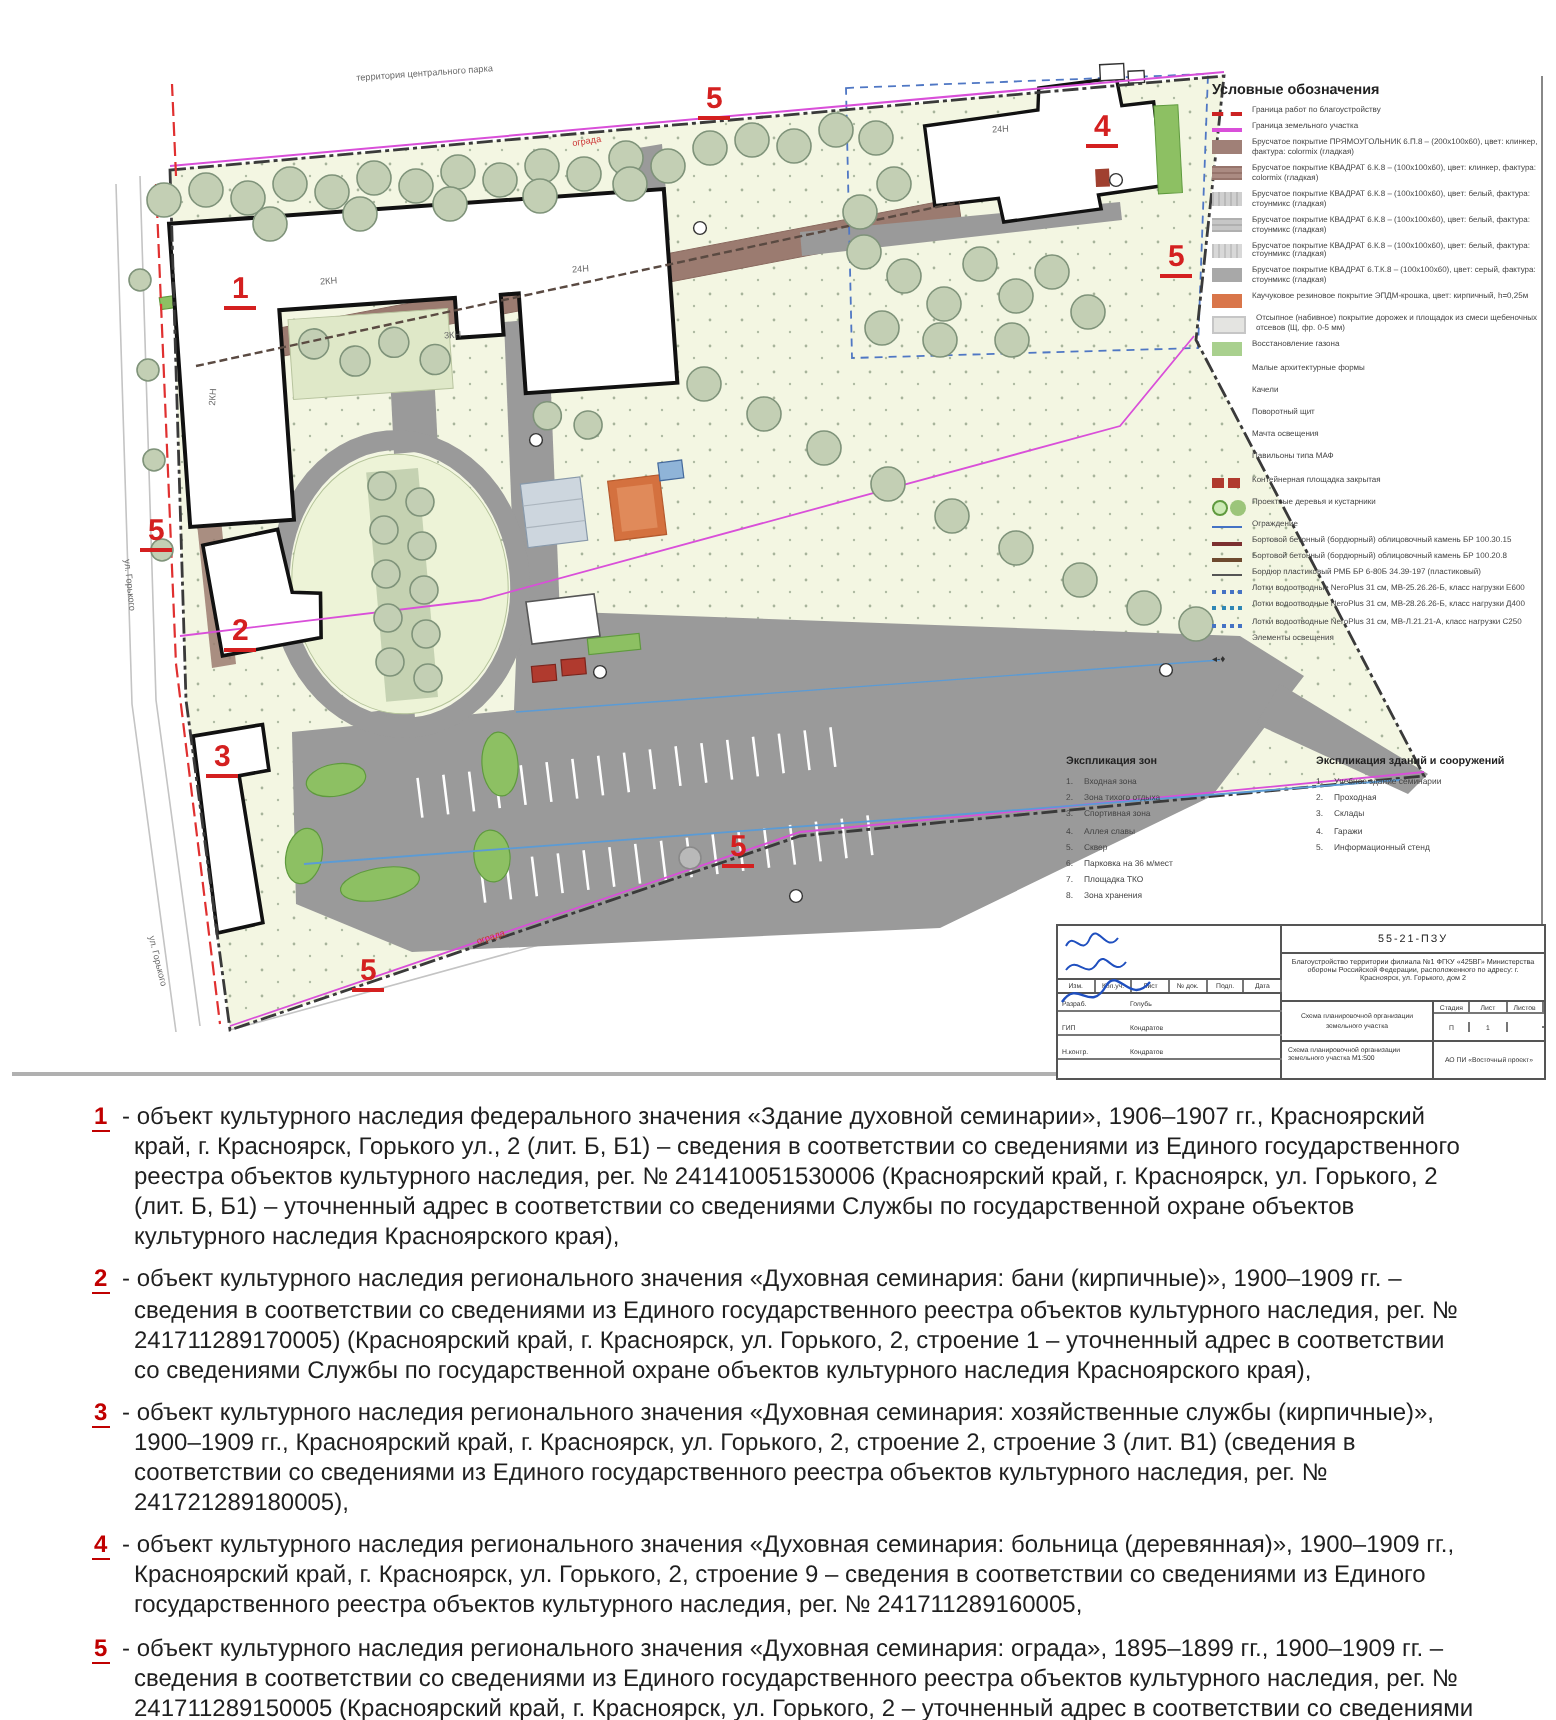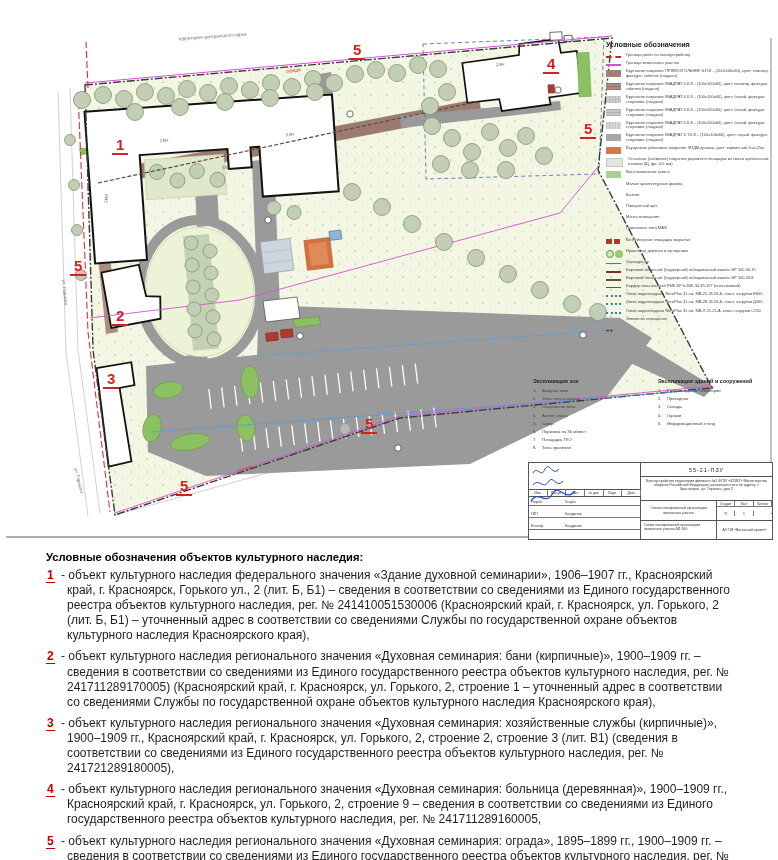--- a/index.html
+++ b/index.html
@@ -524,21 +524,20 @@
         </div>
         <div class="tb-bot">
           <div class="tb-bot-name">Схема планировочной организации земельного участка М1:500</div>
           <div class="tb-org">АО ПИ «Восточный проект»</div>
         </div>
       </div>
     </div>
   </div>
 
   <div class="textblock">
-    <p class="tb-heading">Условные обозначения объектов культурного наследия:</p>
     <div id="heritage-items">
         <p class="h-item"><span class="h-num">1</span><span class="h-text"> - объект культурного наследия федерального значения «Здание духовной семинарии», 1906–1907 гг., Красноярский край, г. Красноярск, Горького ул., 2 (лит. Б, Б1) – сведения в соответствии со сведениями из Единого государственного реестра объектов культурного наследия, рег. № 241410051530006 (Красноярский край, г. Красноярск, ул. Горького, 2 (лит. Б, Б1) – уточненный адрес в соответствии со сведениями Службы по государственной охране объектов культурного наследия Красноярского края),</span></p>
         <p class="h-item"><span class="h-num">2</span><span class="h-text"> - объект культурного наследия регионального значения «Духовная семинария: бани (кирпичные)», 1900–1909 гг. – сведения в соответствии со сведениями из Единого государственного реестра объектов культурного наследия, рег. № 241711289170005) (Красноярский край, г. Красноярск, ул. Горького, 2, строение 1 – уточненный адрес в соответствии со сведениями Службы по государственной охране объектов культурного наследия Красноярского края),</span></p>
         <p class="h-item"><span class="h-num">3</span><span class="h-text"> - объект культурного наследия регионального значения «Духовная семинария: хозяйственные службы (кирпичные)», 1900–1909 гг., Красноярский край, г. Красноярск, ул. Горького, 2, строение 2, строение 3 (лит. В1) (сведения в соответствии со сведениями из Единого государственного реестра объектов культурного наследия, рег. № 241721289180005),</span></p>
         <p class="h-item"><span class="h-num">4</span><span class="h-text"> - объект культурного наследия регионального значения «Духовная семинария: больница (деревянная)», 1900–1909 гг., Красноярский край, г. Красноярск, ул. Горького, 2, строение 9 – сведения в соответствии со сведениями из Единого государственного реестра объектов культурного наследия, рег. № 241711289160005,</span></p>
         <p class="h-item"><span class="h-num">5</span><span class="h-text"> - объект культурного наследия регионального значения «Духовная семинария: ограда», 1895–1899 гг., 1900–1909 гг. – сведения в соответствии со сведениями из Единого государственного реестра объектов культурного наследия, рег. № 241711289150005 (Красноярский край, г. Красноярск, ул. Горького, 2 – уточненный адрес в соответствии со сведениями Службы по государственной охране объектов культурного наследия Красноярского края)</span></p>
       </div>
   </div>
 
 </div>

